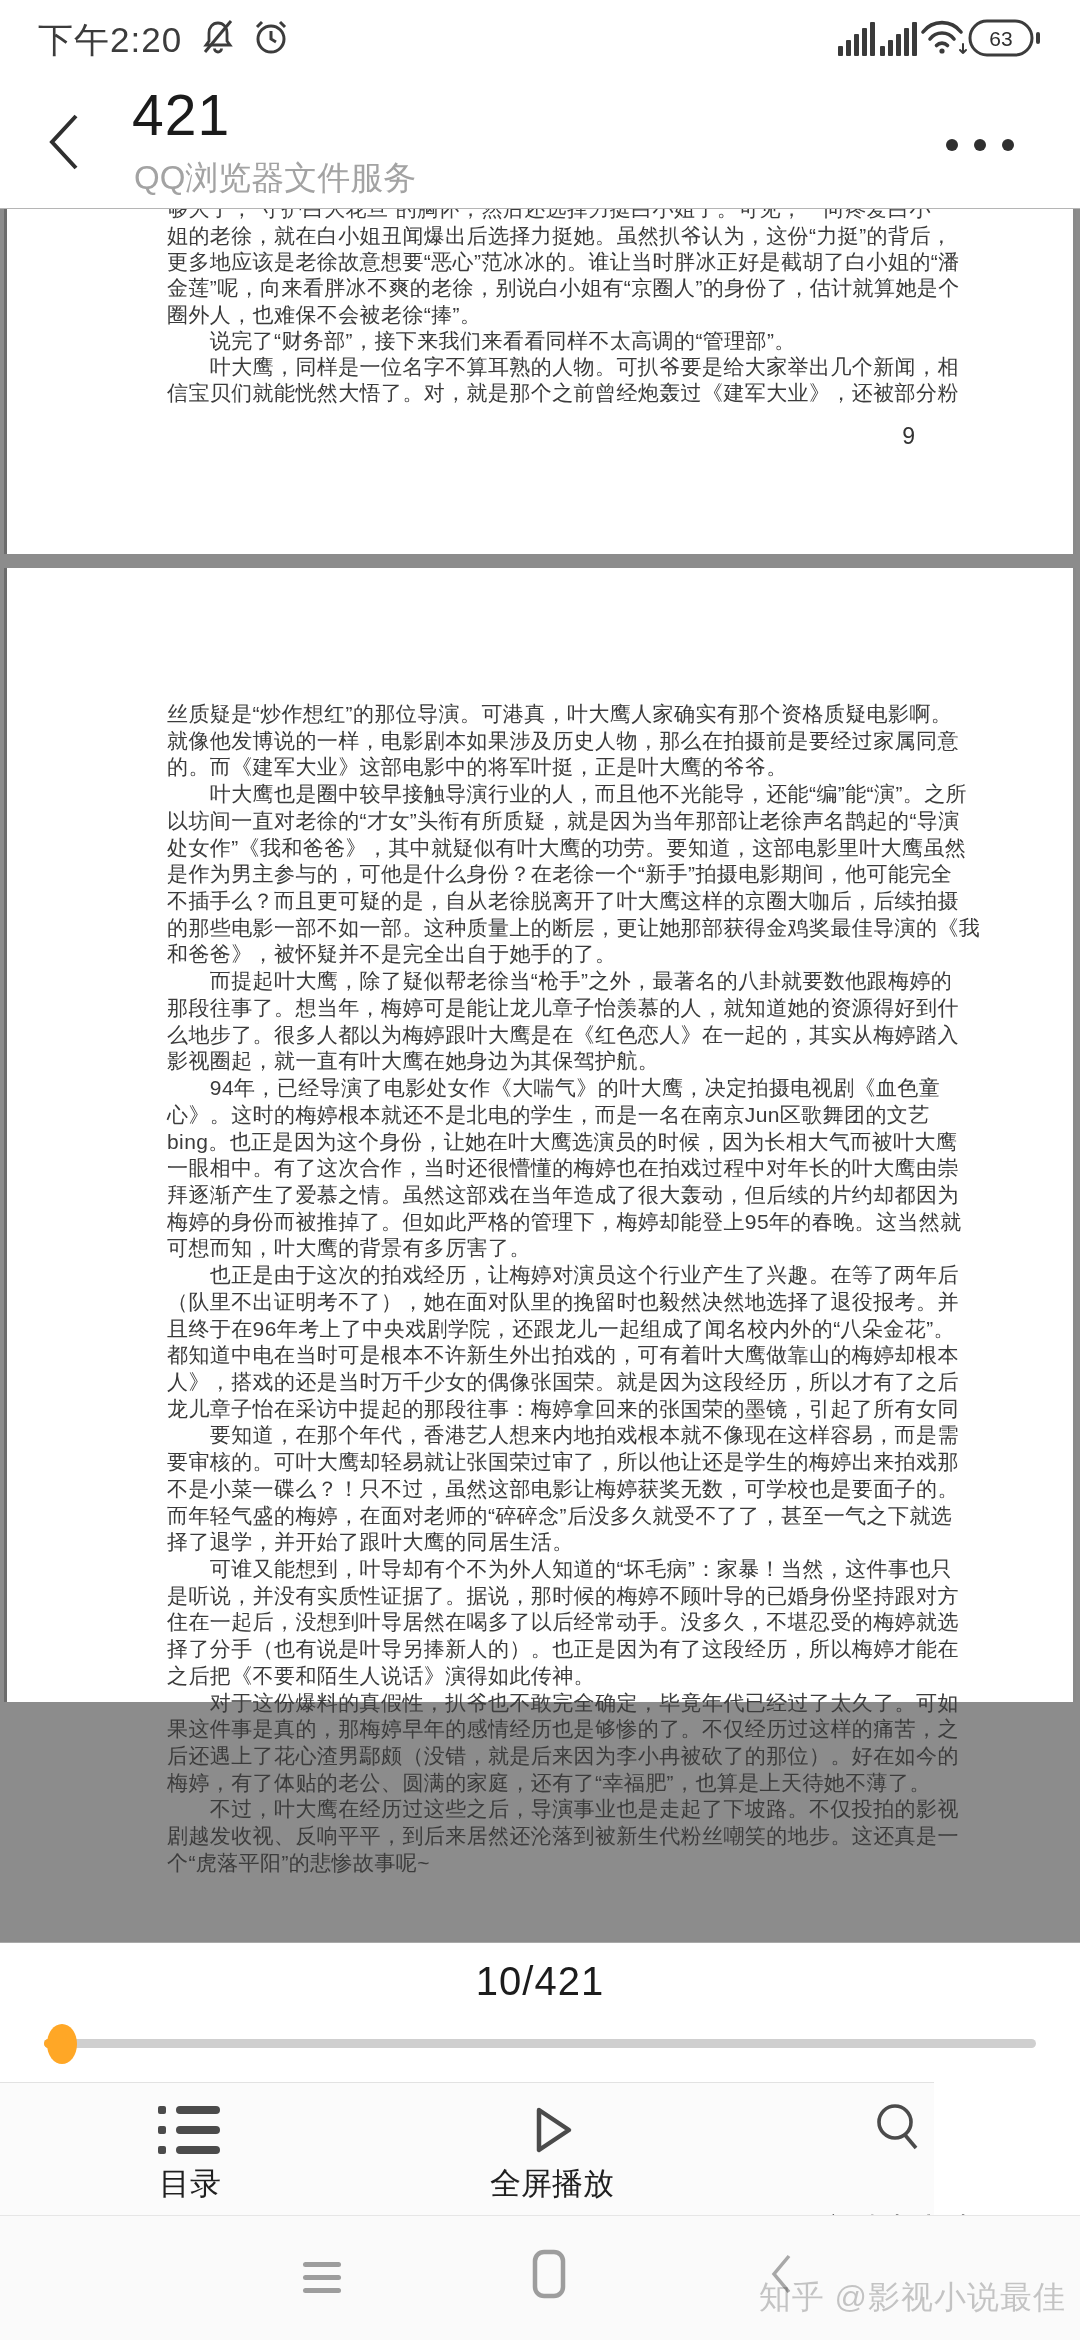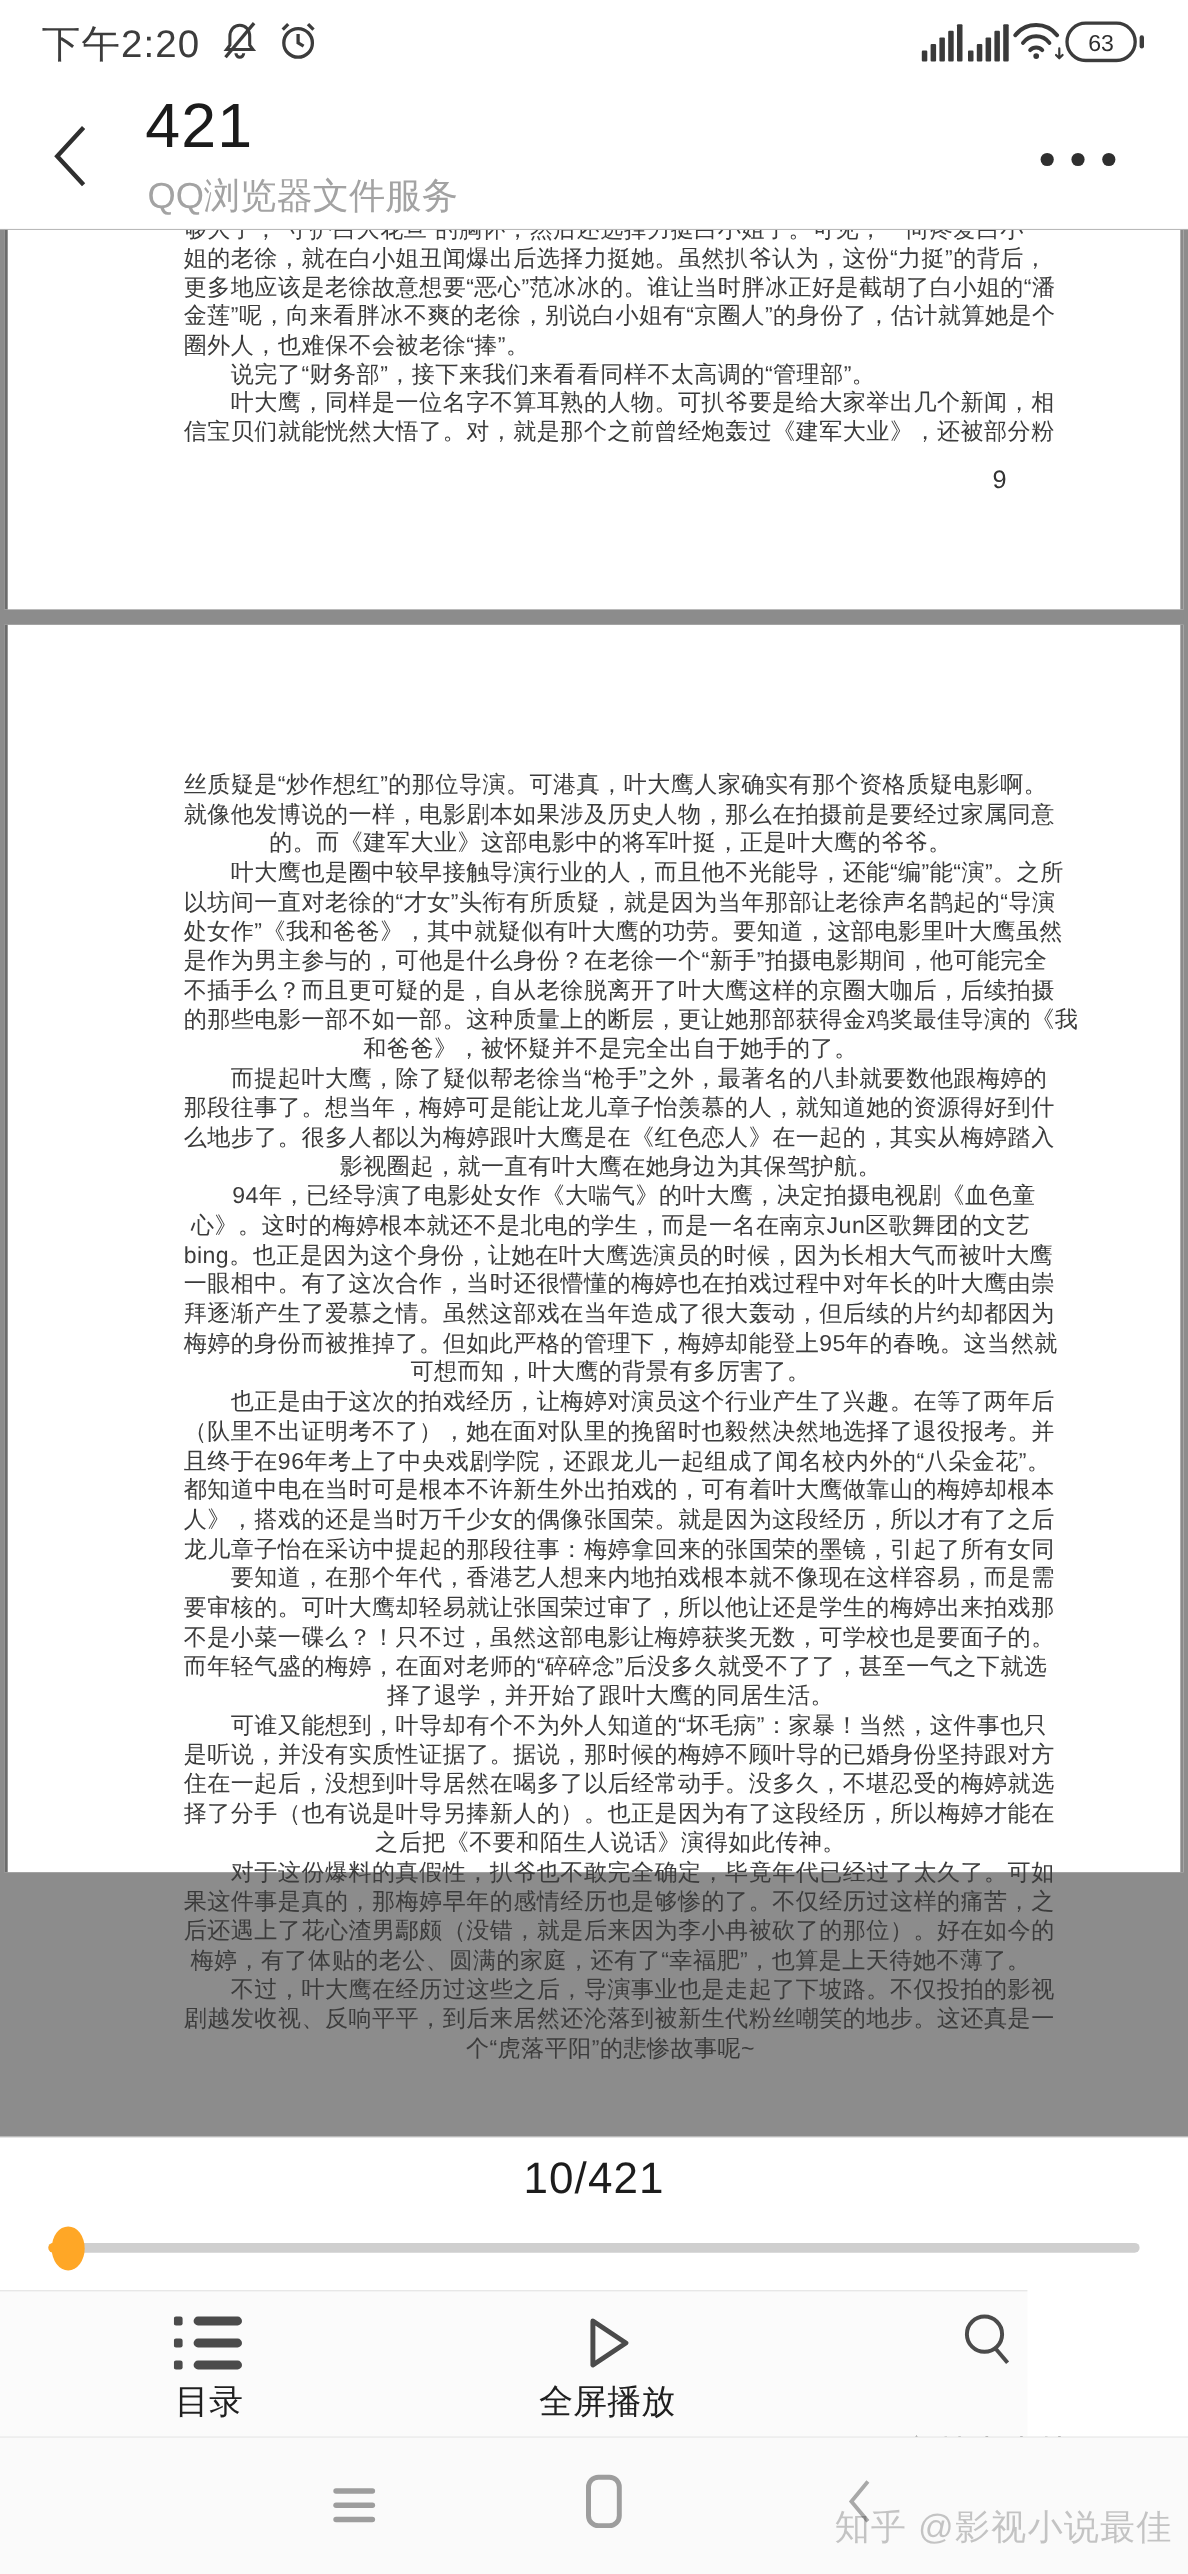--- a/index.html
+++ b/index.html
@@ -19,21 +19,21 @@
   .back-btn{position:absolute;left:42px;top:30px;width:44px;height:64px;cursor:pointer;}
   .hdr-title{position:absolute;left:132px;top:2px;font-size:57px;color:#1b1b1b;letter-spacing:1px;}
   .hdr-sub{position:absolute;left:134px;top:76px;font-size:33px;color:#a3a3a3;}
   .menu-dots{position:absolute;right:64px;top:58px;}
   
   .doc-viewport{position:absolute;top:208px;left:0;width:1080px;height:1734px;background:#8c8c8c;
     border-top:1px solid #b5b5b5;box-sizing:border-box;}
   .page{position:absolute;left:4px;width:1072px;background:#fff;box-sizing:border-box;
     border-left:3px solid #6c6c6c;border-right:3px solid #8a8a8a;}
   .page-9{top:0;height:345px;}
-  .page-10{top:359px;height:1134px;text-align:center;}
+  .page-10{top:359px;height:1134px;}
   .p9-lines{position:absolute;top:0;left:160px;right:130px;}
   .clip{height:14px;overflow:hidden;}
   .clip .doc-line{margin-top:-13px;}
   .doc-line{font-size:21px;line-height:26.2px;color:#3b3b3b;letter-spacing:0.4px;white-space:nowrap;}
   .p10-lines{padding:133px 130px 0 160px;}
   .p10-lines .doc-line{line-height:26.72px;}
   .p9-num{position:absolute;top:214px;right:158px;font-size:23px;color:#333;}
   
   .progress-panel{position:absolute;top:1942px;left:0;width:1080px;height:140px;background:#fff;
     border-top:1px solid #a9a9a9;box-sizing:border-box;}

